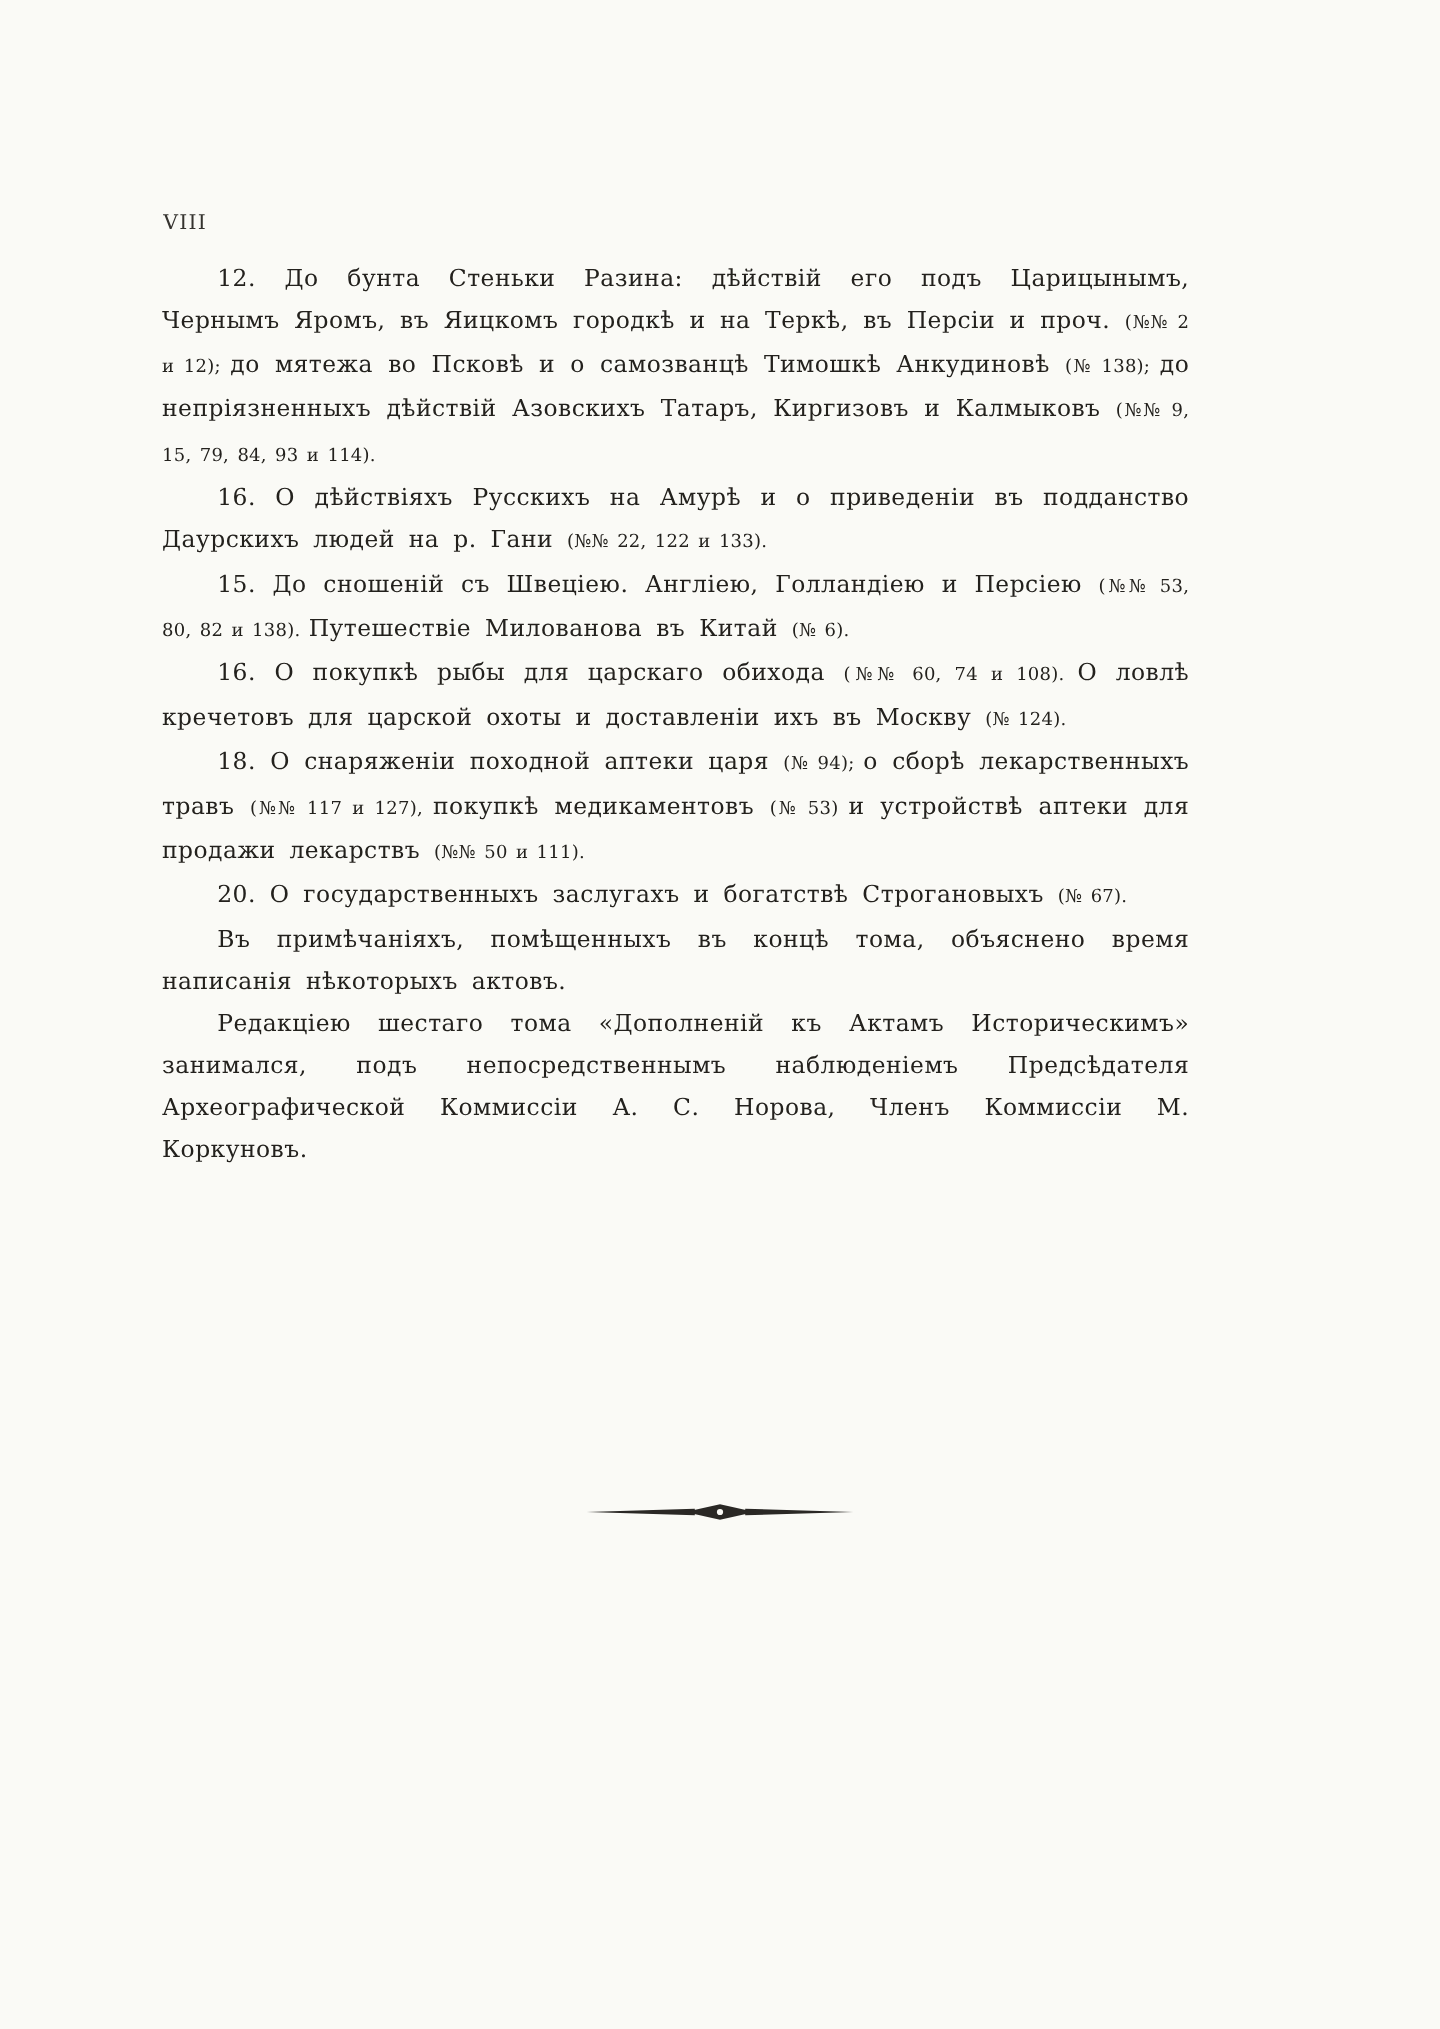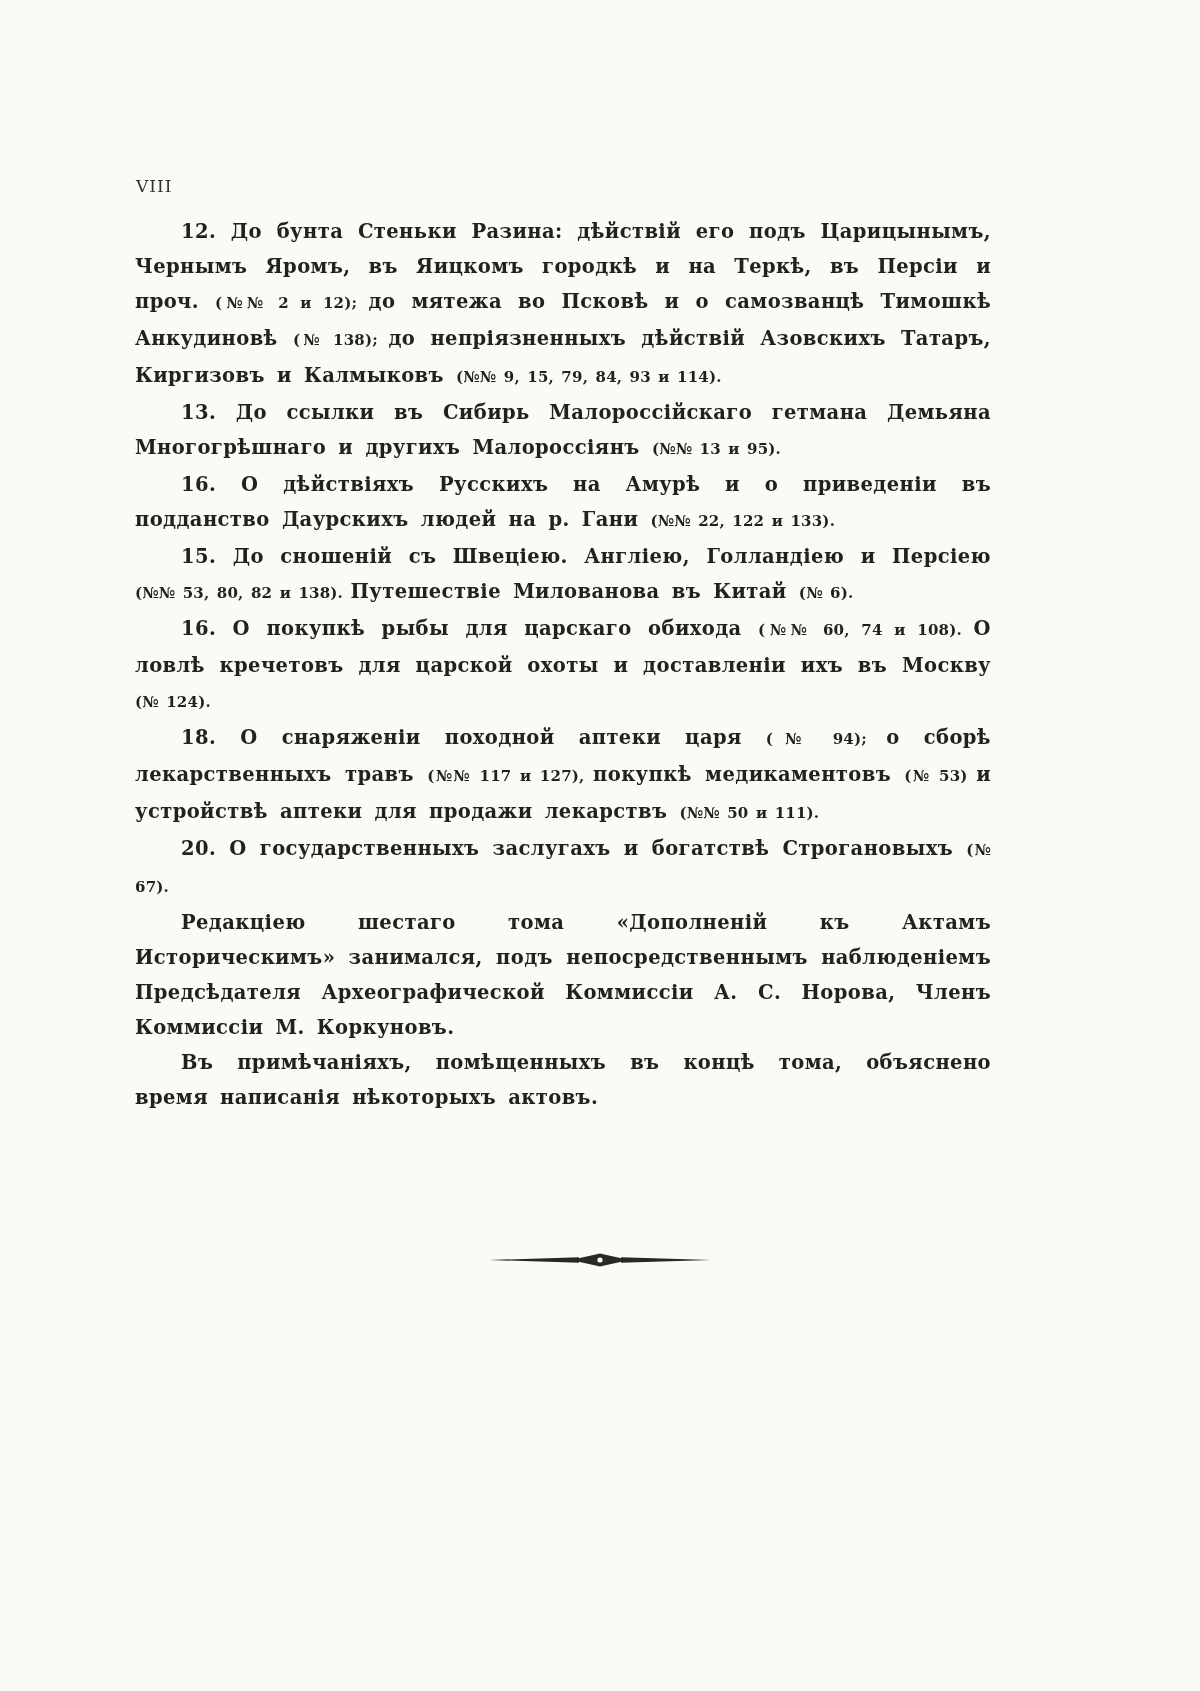--- a/index.html
+++ b/index.html
@@ -34,21 +34,21 @@
     top: 214px;
     width: 856px;
     color: #23211d;
   }
   .para {
     margin: 0;
     text-indent: 46px;
     text-align: justify;
     font-size: 19.5px;
     line-height: 35px;
-    font-weight: bold;
+    font-weight: normal;
     letter-spacing: 0.4px;
     word-spacing: 5px;
   }
   .seg-main {
     font-size: 19.5px;
   }
   .seg-ref {
     font-size: 15px;
     letter-spacing: 0.2px;
     word-spacing: 2px;
@@ -73,28 +73,27 @@
 </style>
 </head>
 <body>
 
 <div class="page">
 
   <div class="page-number">VIII</div>
 
   <div class="text-block">
       <p class="para"><span class="seg-main">12. До бунта Стеньки Разина: дѣйствій его подъ Царицынымъ, Чернымъ Яромъ, въ Яицкомъ городкѣ и на Теркѣ, въ Персіи и проч. </span><span class="seg-ref">(№№ 2 и 12); </span><span class="seg-main">до мятежа во Псковѣ и о самозванцѣ Тимошкѣ Анкудиновѣ </span><span class="seg-ref">(№ 138); </span><span class="seg-main">до непріязненныхъ дѣйствій Азовскихъ Татаръ, Киргизовъ и Калмыковъ </span><span class="seg-ref">(№№ 9, 15, 79, 84, 93 и 114).</span></p>
-      <p class="para"><span class="seg-main">13. До ссылки въ Сибирь Малороссійскаго гетмана Демьяна Многогрѣшнаго и другихъ Малороссіянъ </span><span class="seg-ref">(№№ 13 и 95).</span></p>
       <p class="para"><span class="seg-main">16. О дѣйствіяхъ Русскихъ на Амурѣ и о приведеніи въ подданство Даурскихъ людей на р. Гани </span><span class="seg-ref">(№№ 22, 122 и 133).</span></p>
       <p class="para"><span class="seg-main">15. До сношеній съ Швеціею. Англіею, Голландіею и Персіею </span><span class="seg-ref">(№№ 53, 80, 82 и 138). </span><span class="seg-main">Путешествіе Милованова въ Китай </span><span class="seg-ref">(№ 6).</span></p>
       <p class="para"><span class="seg-main">16. О покупкѣ рыбы для царскаго обихода </span><span class="seg-ref">(№№ 60, 74 и 108). </span><span class="seg-main">О ловлѣ кречетовъ для царской охоты и доставленіи ихъ въ Москву </span><span class="seg-ref">(№ 124).</span></p>
       <p class="para"><span class="seg-main">18. О снаряженіи походной аптеки царя </span><span class="seg-ref">(№ 94); </span><span class="seg-main">о сборѣ лекарственныхъ травъ </span><span class="seg-ref">(№№ 117 и 127), </span><span class="seg-main">покупкѣ медикаментовъ </span><span class="seg-ref">(№ 53) </span><span class="seg-main">и устройствѣ аптеки для продажи лекарствъ </span><span class="seg-ref">(№№ 50 и 111).</span></p>
       <p class="para"><span class="seg-main">20. О государственныхъ заслугахъ и богатствѣ Строгановыхъ </span><span class="seg-ref">(№ 67).</span></p>
+      <p class="para"><span class="seg-main">Въ примѣчаніяхъ, помѣщенныхъ въ концѣ тома, объяснено время написанія нѣкоторыхъ актовъ.</span></p>
       <p class="para"><span class="seg-main">Редакціею шестаго тома «Дополненій къ Актамъ Историческимъ» занимался, подъ непосредственнымъ наблюденіемъ Предсѣдателя Археографической Коммиссіи А. С. Норова, Членъ Коммиссіи М. Коркуновъ.</span></p>
-      <p class="para"><span class="seg-main">Въ примѣчаніяхъ, помѣщенныхъ въ концѣ тома, объяснено время написанія нѣкоторыхъ актовъ.</span></p>
     </div>
 
   <div class="divider-row">
     <svg width="250" height="16" viewBox="0 0 250 16" aria-hidden="true">
       <g fill="#2a2825" stroke="none">
         <polygon points="14,8 104,5.2 104,10.8"></polygon>
         <polygon points="236,8 146,5.2 146,10.8"></polygon>
         <polygon points="96,8 125,1.5 154,8 125,14.5"></polygon>
         <circle cx="125" cy="8" r="2.6" fill="#fafaf6"></circle>
       </g>

